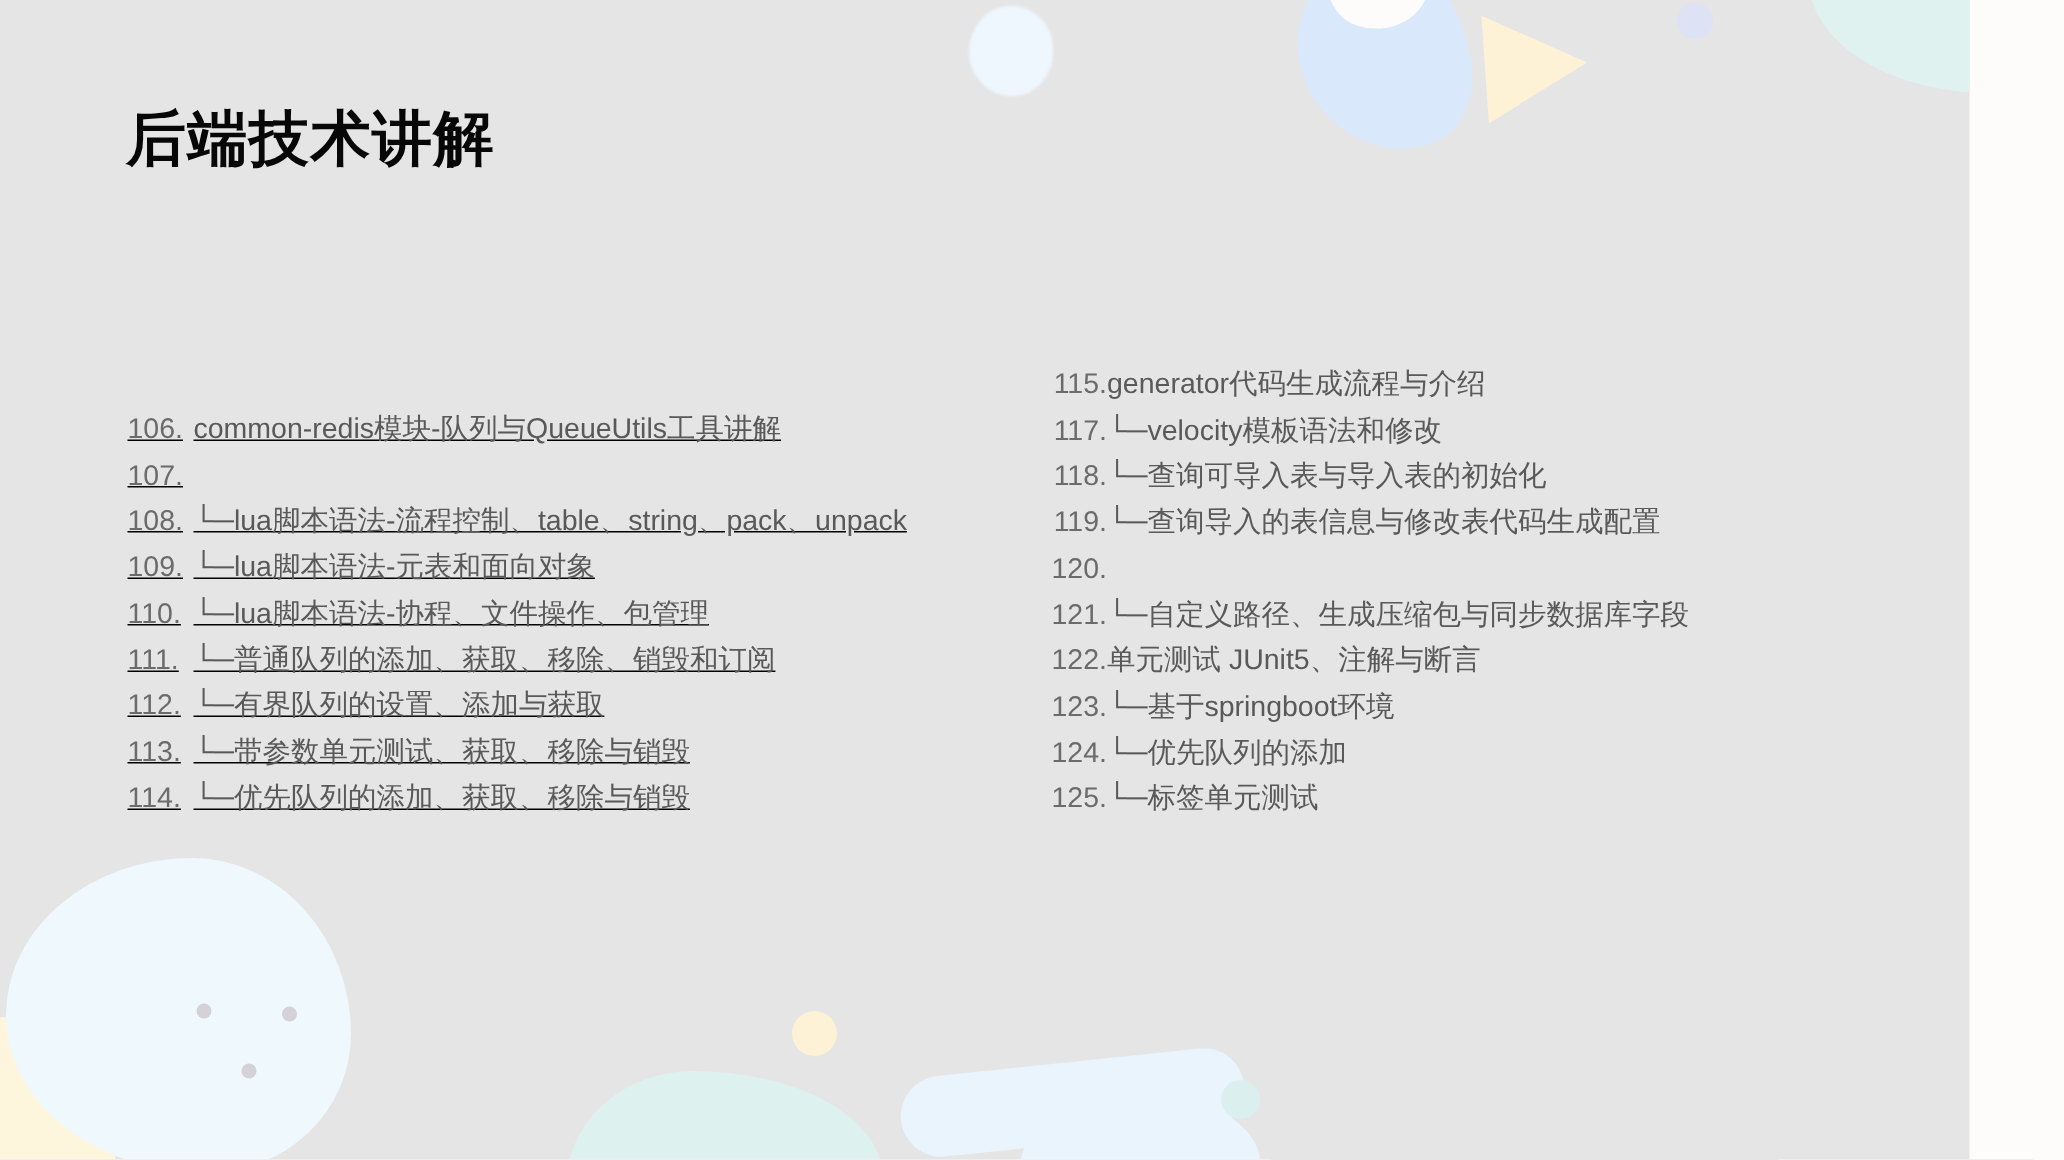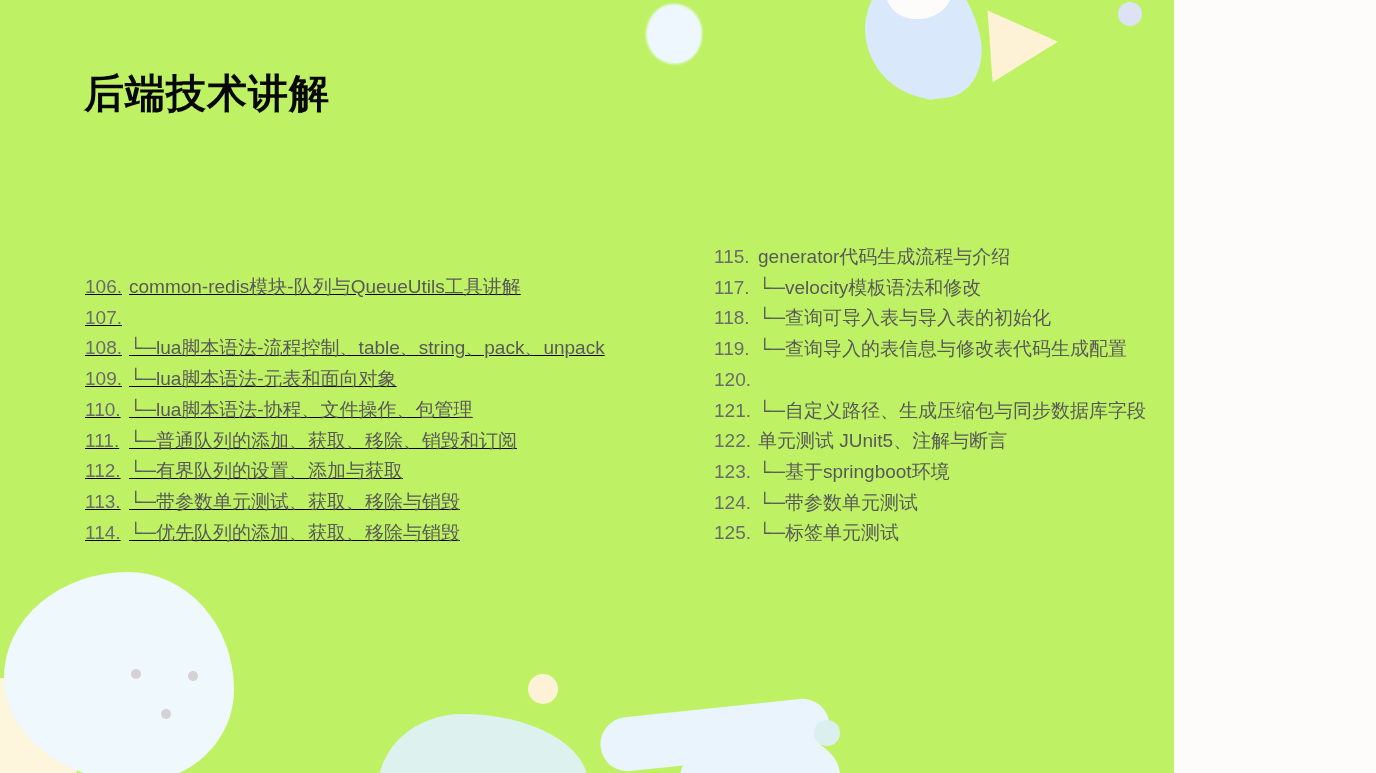--- a/index.html
+++ b/index.html
@@ -12,23 +12,23 @@
     background: #fdfcfa;
     font-family: "Liberation Sans", "DejaVu Sans", sans-serif;
     overflow: hidden;
     position: relative;
   }
 
   
   .slide {
     position: absolute;
     inset: 0;
-    width: 1174px;
+    width: 1313px;
     height: 773px;
-    background: #bef264;
+    background: #e5e5e5;
     overflow: hidden;
   }
 
   
   .decor-layer {
     position: absolute;
     inset: 0;
     width: 100%;
     height: 100%;
     pointer-events: none;
@@ -165,21 +165,21 @@
   
   .outline {
     position: absolute;
     inset: 0;
     z-index: 2;
   }
   .column {
     position: absolute;
   }
   .column-left  { left: 85px;  top: 272px; width: 600px; text-decoration: underline; }
-  .column-right { left: 714px; top: 242px; width: 560px; }
+  .column-right { left: 694px; top: 242px; width: 560px; text-align: right; }
 
   .outline-item {
     display: flex;
     align-items: baseline;
     color: #595959;
     font-size: 19px;
     line-height: 30.7px;
     white-space: nowrap;
   }
   .item-number {
@@ -286,21 +286,21 @@
         <div class="outline-item">
           <span class="item-number">122.</span>
           <span class="item-text">单元测试 JUnit5、注解与断言</span>
         </div>
         <div class="outline-item">
           <span class="item-number">123.</span>
           <span class="item-text">└─基于springboot环境</span>
         </div>
         <div class="outline-item">
           <span class="item-number">124.</span>
-          <span class="item-text">└─带参数单元测试</span>
+          <span class="item-text">└─优先队列的添加</span>
         </div>
         <div class="outline-item">
           <span class="item-number">125.</span>
           <span class="item-text">└─标签单元测试</span>
         </div>
       </div>
   </div>
 
 </div>
 

